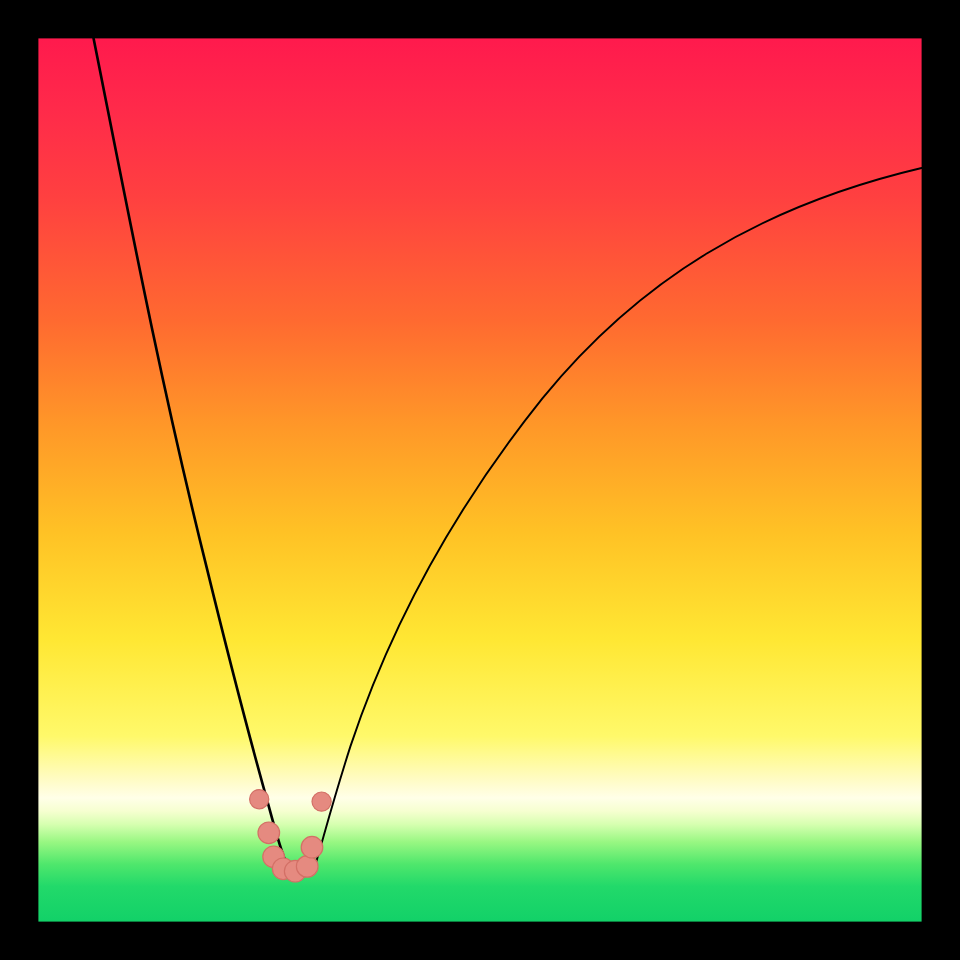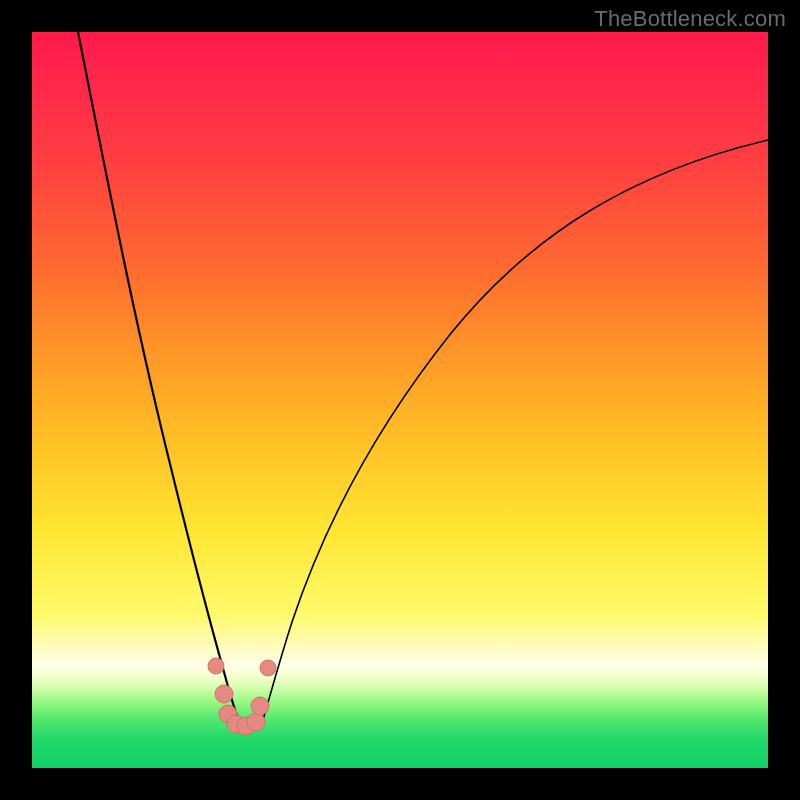--- a/index.html
+++ b/index.html
@@ -98,14 +98,13 @@
       <circle class="marker" cx="196" cy="682" r="9"></circle>
       <circle class="marker" cx="204" cy="692" r="9"></circle>
       <circle class="marker" cx="214" cy="694" r="9"></circle>
       <circle class="marker" cx="224" cy="690" r="9"></circle>
       <circle class="marker" cx="228" cy="674" r="9"></circle>
       <circle class="marker" cx="236" cy="636" r="8"></circle>
     </svg>
 
   </div>
 
-  <div class="watermark">TheBottleneck.com</div>
 </div>
 
 </body></html>

